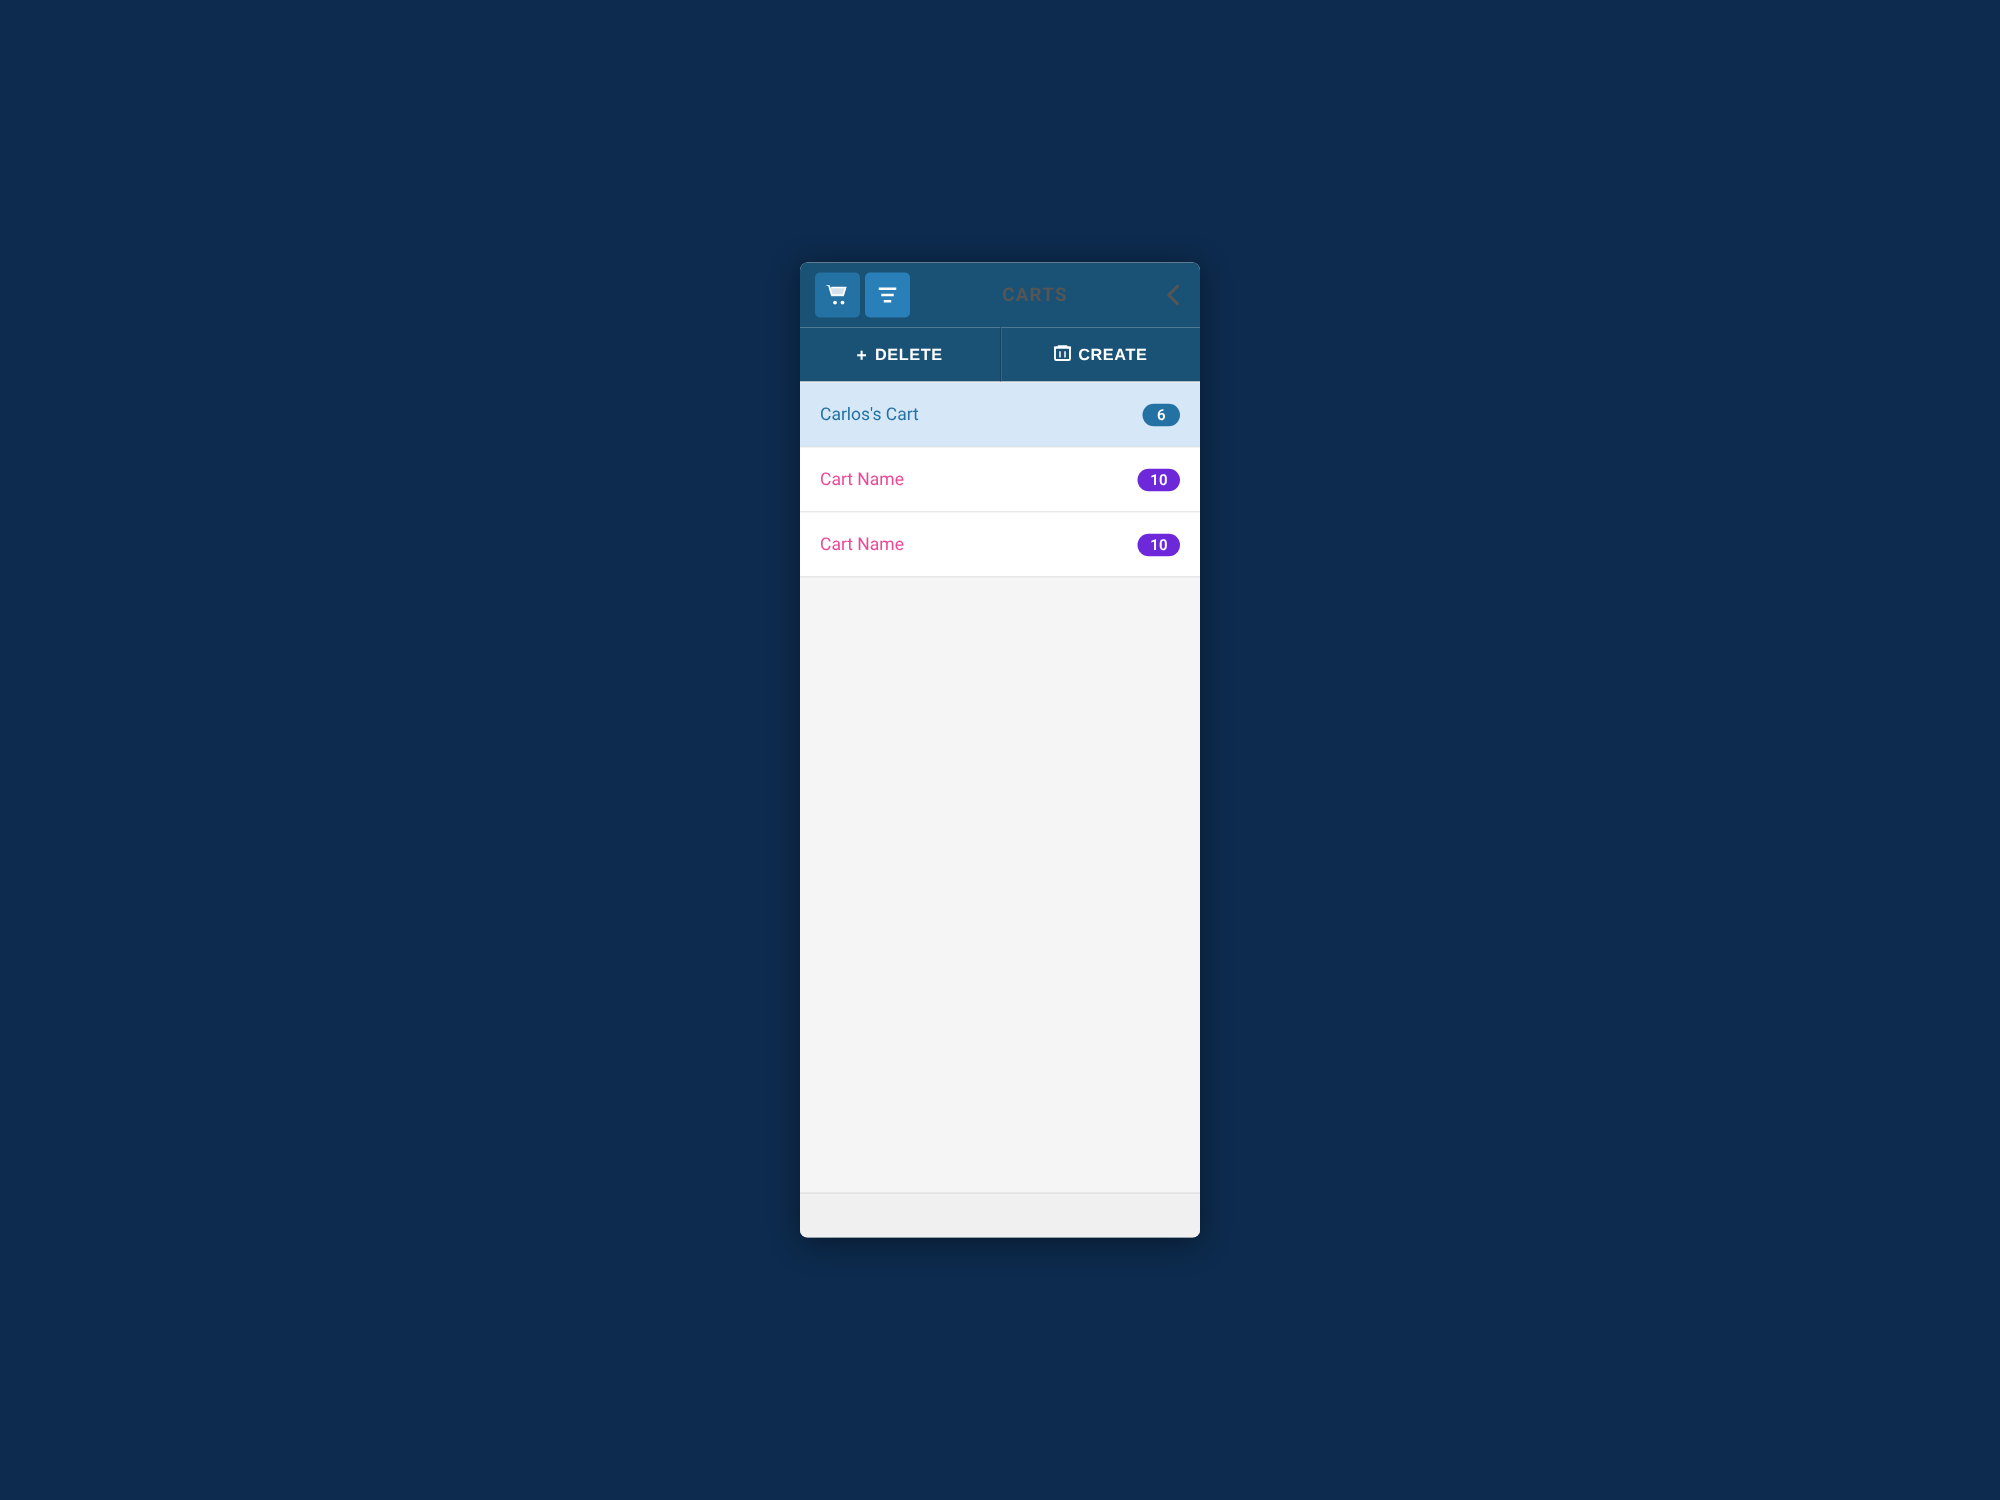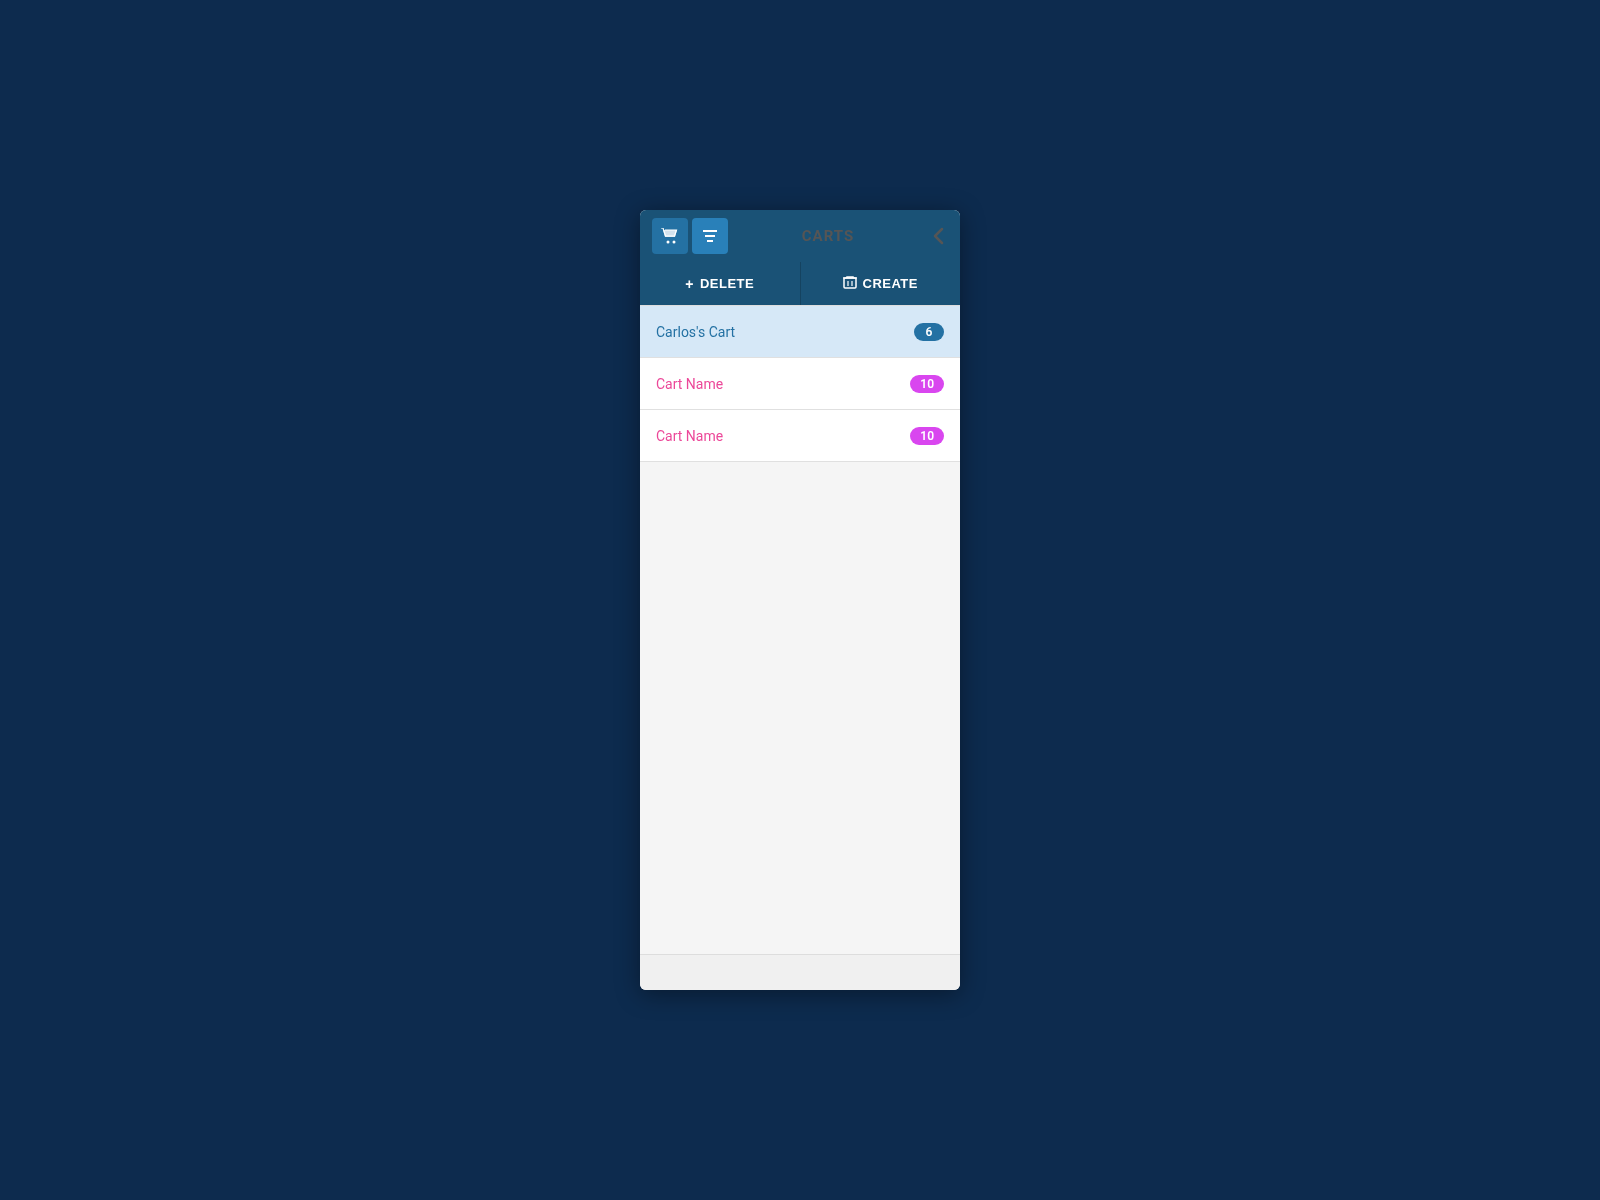--- a/index.html
+++ b/index.html
@@ -137,21 +137,21 @@
     .cart-item-name {
       font-size: 14px;
       color: #ec4899;
     }
 
     .cart-item.selected .cart-item-name {
       color: #2471a3;
     }
 
     .badge {
-      background: #d946ef;
+      background: #6d28d9;
       color: white;
       border-radius: 12px;
       padding: 2px 10px;
       font-size: 12px;
       font-weight: 600;
       min-width: 30px;
       text-align: center;
     }
 
     .badge.blue {

